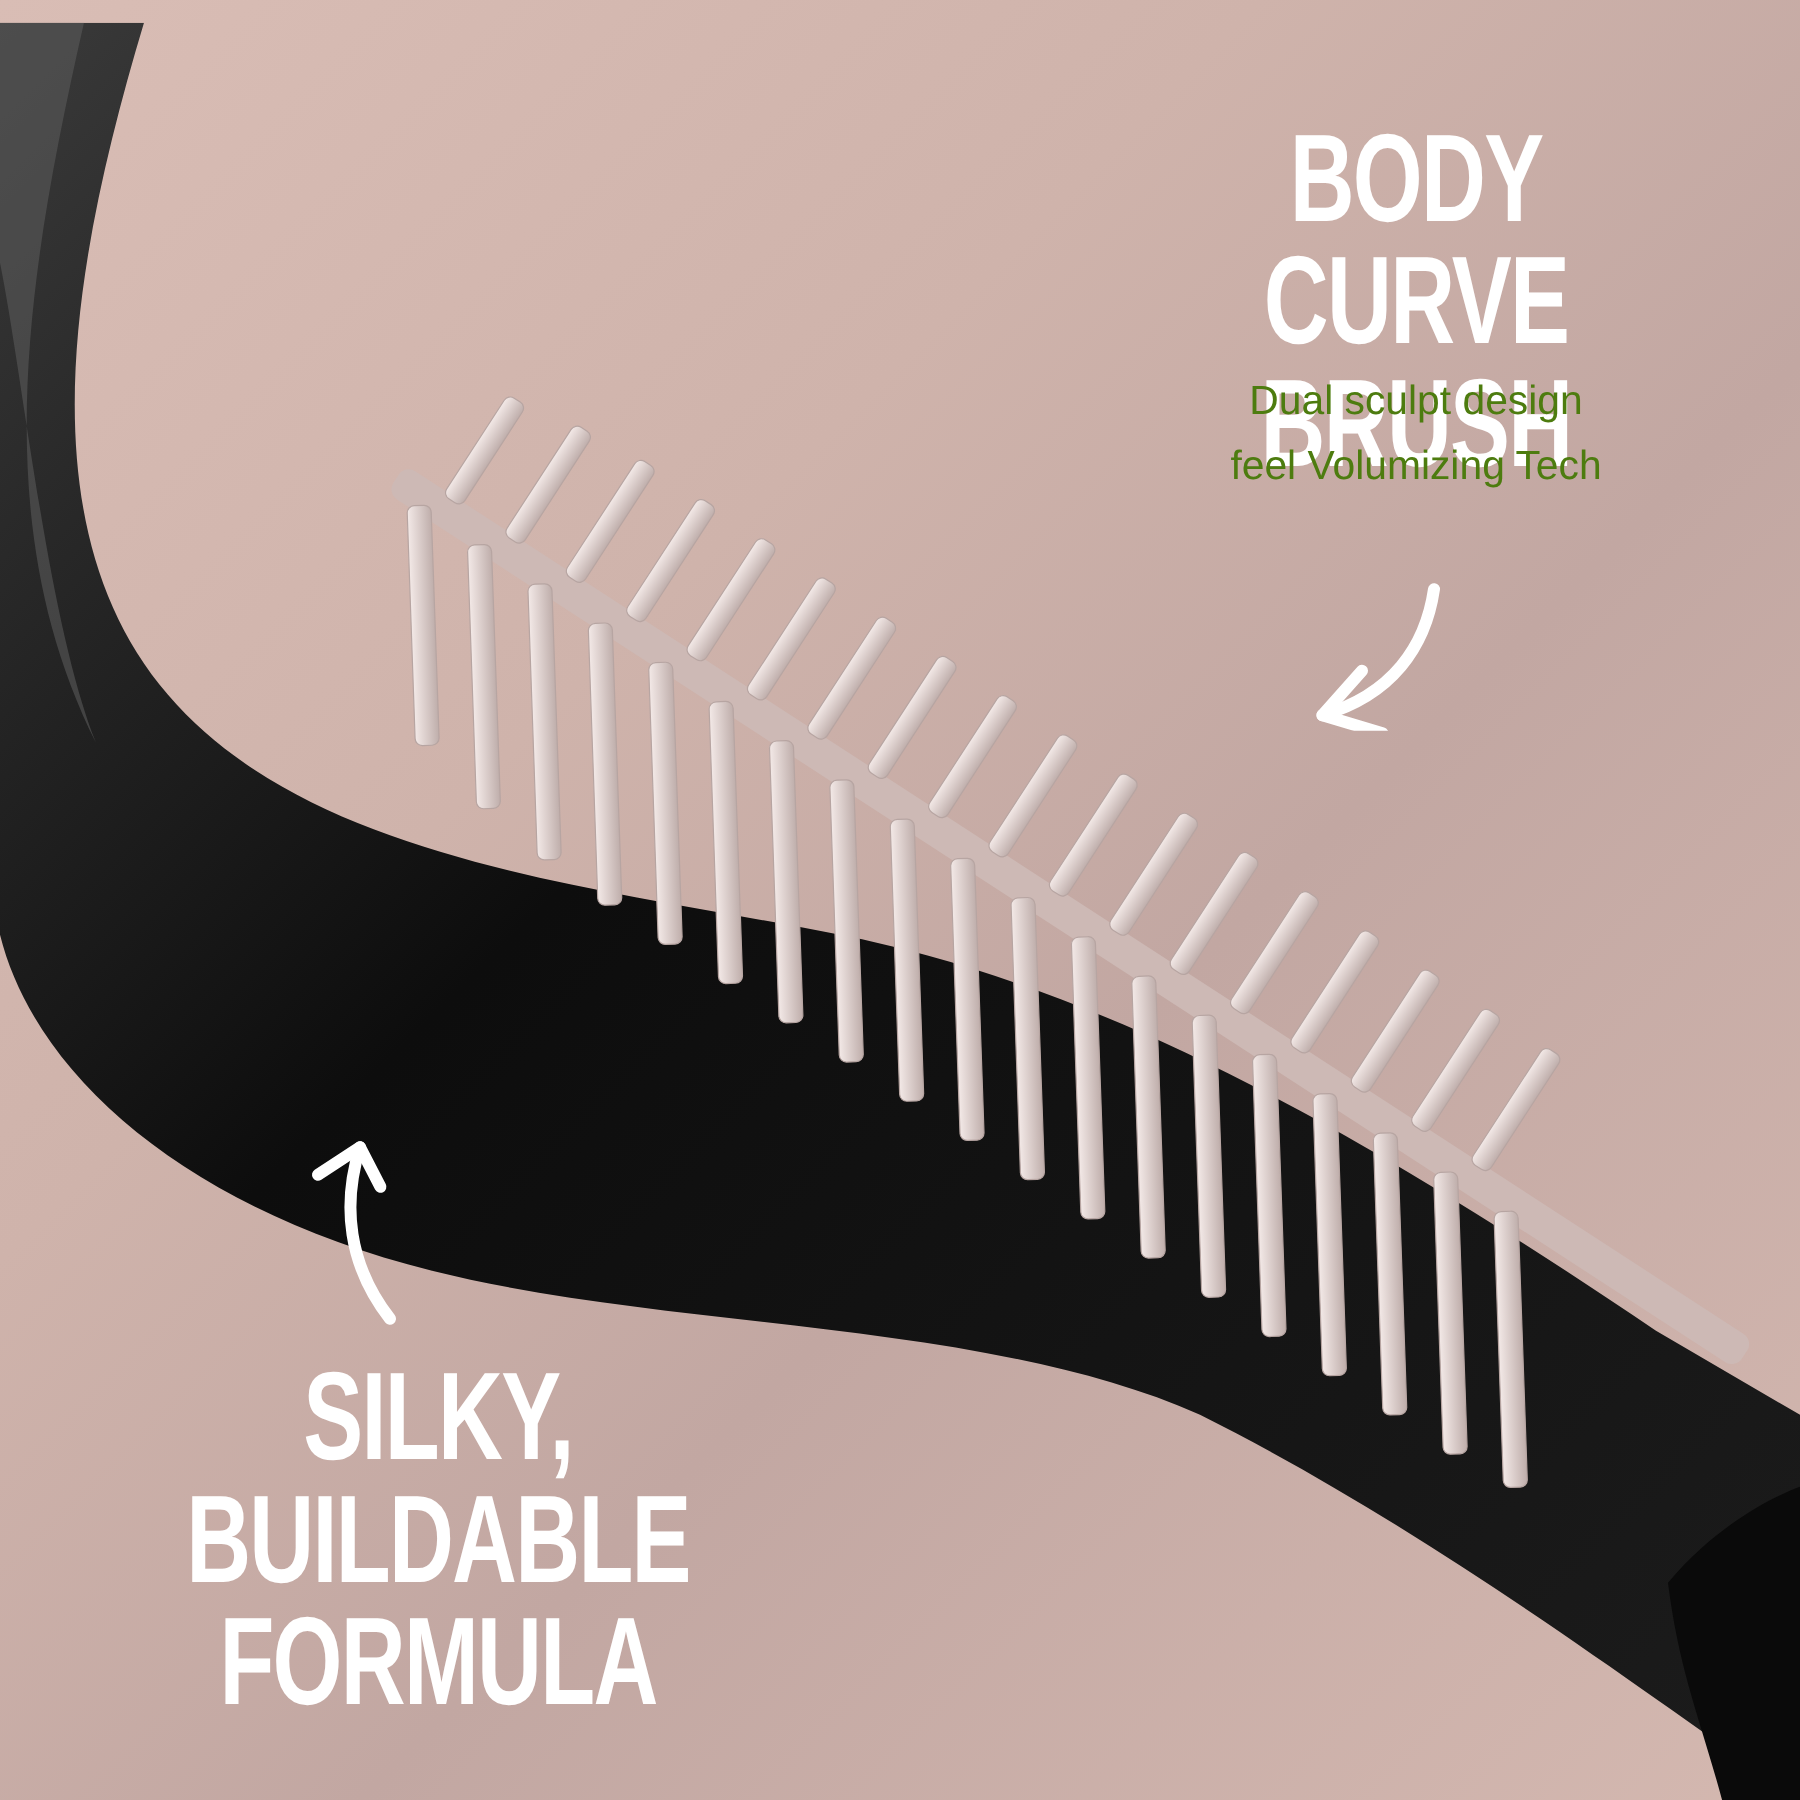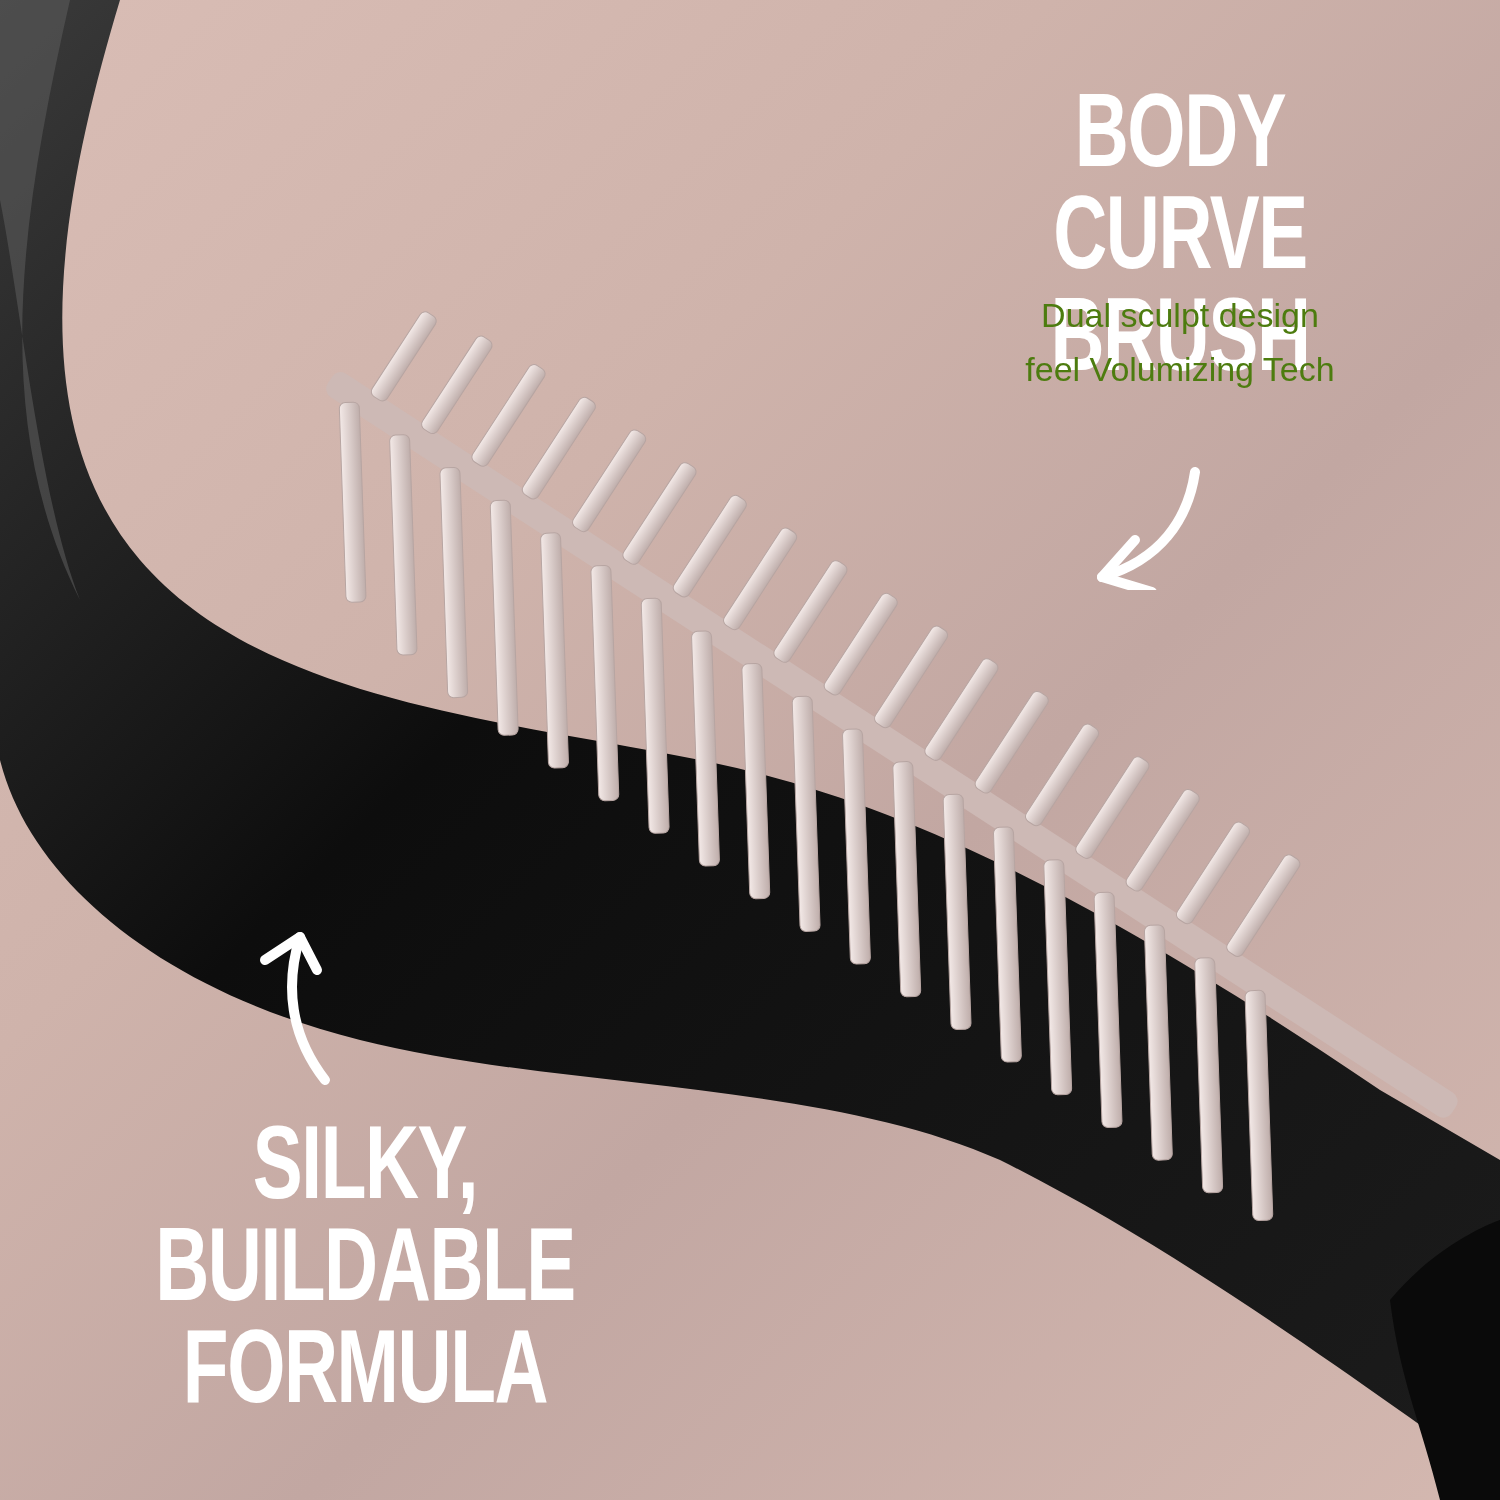--- a/index.html
+++ b/index.html
@@ -1,19 +1,19 @@
 <!DOCTYPE html>
 <html><head>
 <meta charset="utf-8">
 <style>
   html, body { margin:0; padding:0; }
   body { width:1500px; height:1500px; overflow:hidden; position:relative;
     background: linear-gradient(135deg, #d9bdb5 0%, #cfb3ab 35%, #c2a7a2 60%, #d4b8b0 100%);
     font-family: "Liberation Sans", sans-serif; }
-  .scene { position:absolute; inset:0; }
+  .scene { position:absolute; inset:0;margin-top:19px; }
   .headline { position:absolute; color:#ffffff; font-family:"Liberation Sans", sans-serif;
     font-weight:bold; text-transform:uppercase; text-align:center; line-height:0.98;
     letter-spacing:-2px; transform: scaleX(0.72); transform-origin:center top; }
   .sub { position:absolute; color:#4d7c0f; text-align:center; font-family:"Liberation Sans", sans-serif;
     font-size:34px; line-height:54px; }
   #brush-title { left:880px; top:80px; width:600px; font-size:104px; }
   #brush-sub { left:900px; top:288px; width:560px; }
   #formula-title { left:20px; top:1112px; width:690px; font-size:104px; }
   #formula-sub { left:60px; top:1336px; width:560px; }
   .arrow { position:absolute; }

